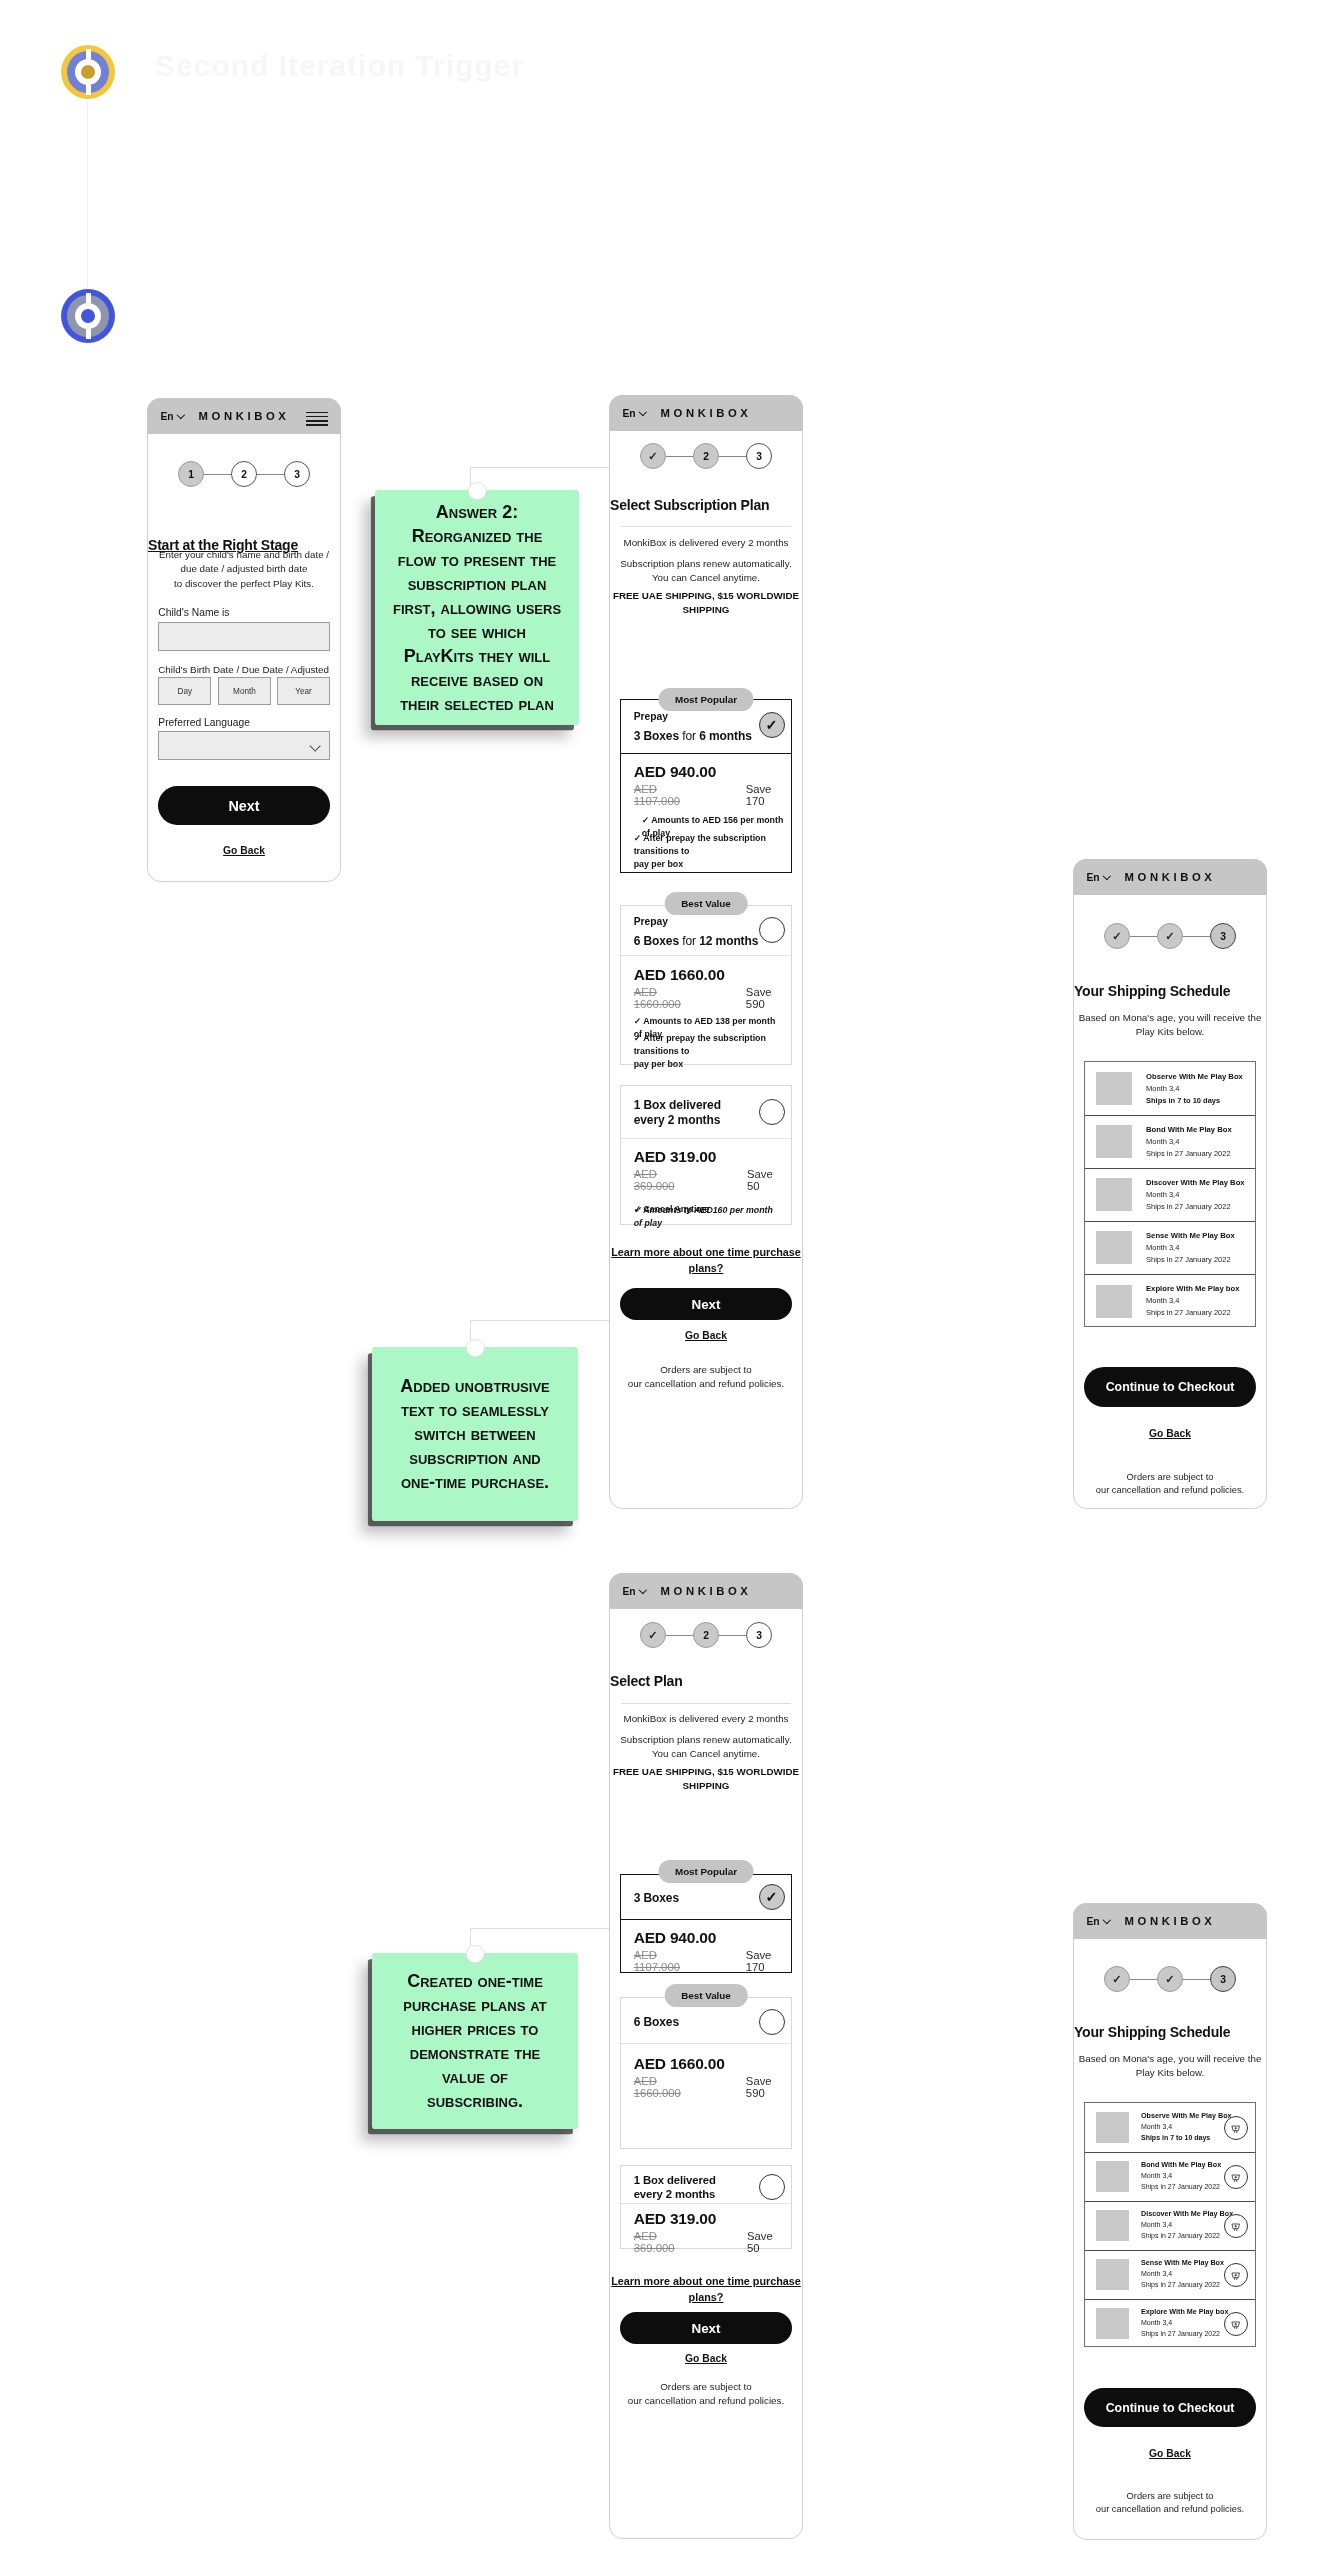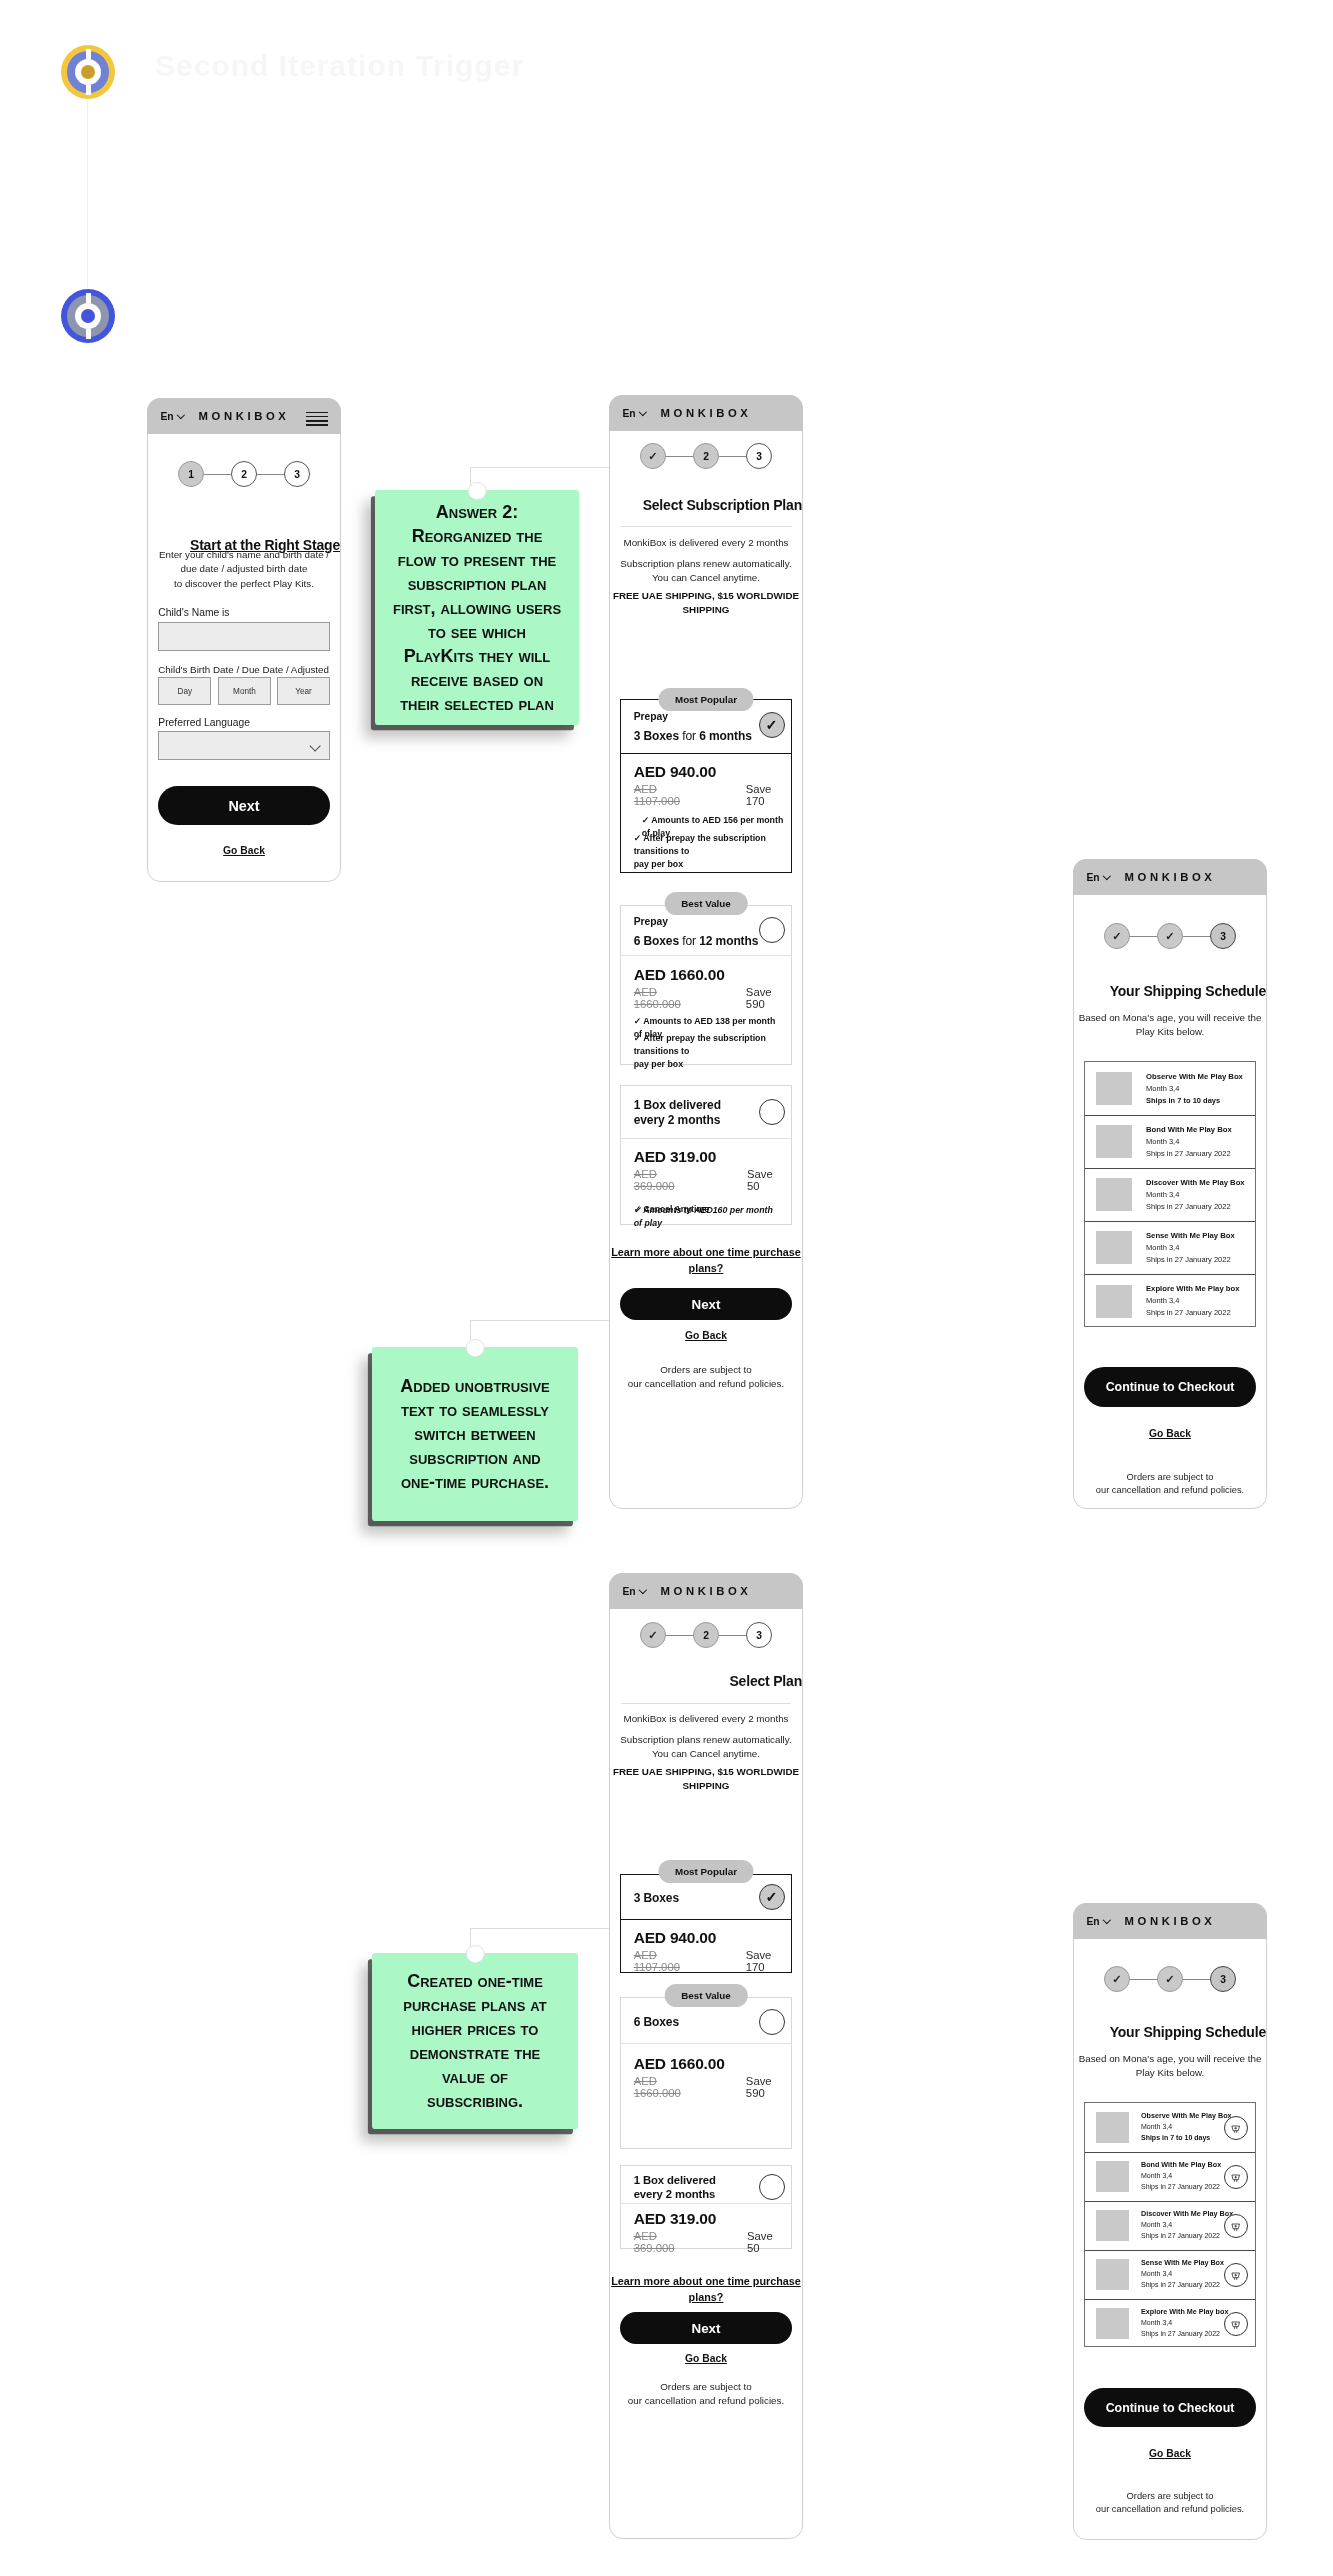--- a/index.html
+++ b/index.html
@@ -41,21 +41,21 @@
 
   .stepper{position:absolute;left:0;width:100%;display:flex;align-items:center;justify-content:center;}
   .step{width:26px;height:26px;border-radius:50%;display:flex;align-items:center;justify-content:center;
         font-weight:bold;font-size:10.3px;box-sizing:border-box;}
   .step.fill{background:#c9c9c9;border:0.5px solid #9a9a9a;}
   .step.fill3{background:#c5c5c5;border:0.8px solid #444;}
   .step.idle{background:#fff;border:0.8px solid #555;}
   .sline{width:27px;border-top:1px solid #888;}
   .stepcheck{font-size:11.3px;font-weight:bold;color:#222;}
 
-  .ph-title{position:absolute;left:0;width:100%;text-align:right;font-weight:bold;font-size:14px;letter-spacing:-0.2px;}
+  .ph-title{position:absolute;left:0;width:100%;text-align:left;font-weight:bold;font-size:14px;letter-spacing:-0.2px;}
   .lead{position:absolute;left:0;width:100%;text-align:center;font-size:9.8px;line-height:14.4px;color:#1c1c1c;white-space:pre-line;}
   .lead.b{font-weight:bold;color:#111;line-height:14px;}
   .hr{position:absolute;left:11.3px;right:11.3px;border-top:0.8px solid #dedede;}
 
   .field-label{position:absolute;left:10.3px;font-size:10.3px;color:#1a1a1a;}
   .input{position:absolute;left:10.3px;right:10.3px;height:29px;background:#ececec;border:0.6px solid #9a9a9a;box-sizing:border-box;}
   .mini{position:absolute;width:53px;height:28px;background:#ececec;border:0.6px solid #9a9a9a;box-sizing:border-box;
         display:flex;align-items:center;justify-content:center;font-size:8.2px;color:#333;}
   .sel-chev{position:absolute;right:9.3px;top:10.3px;width:7.2px;height:7.2px;border-right:1px solid #444;
             border-bottom:1px solid #444;transform:rotate(45deg);}

